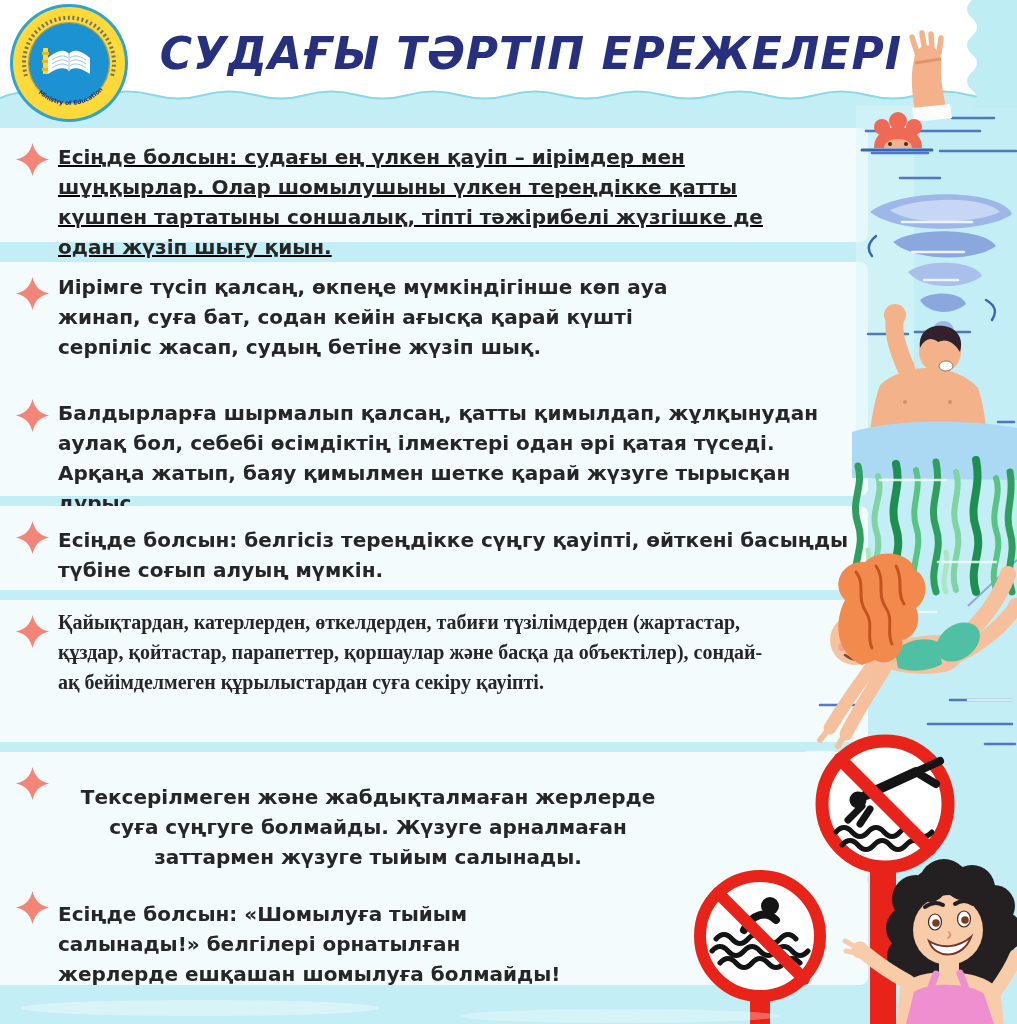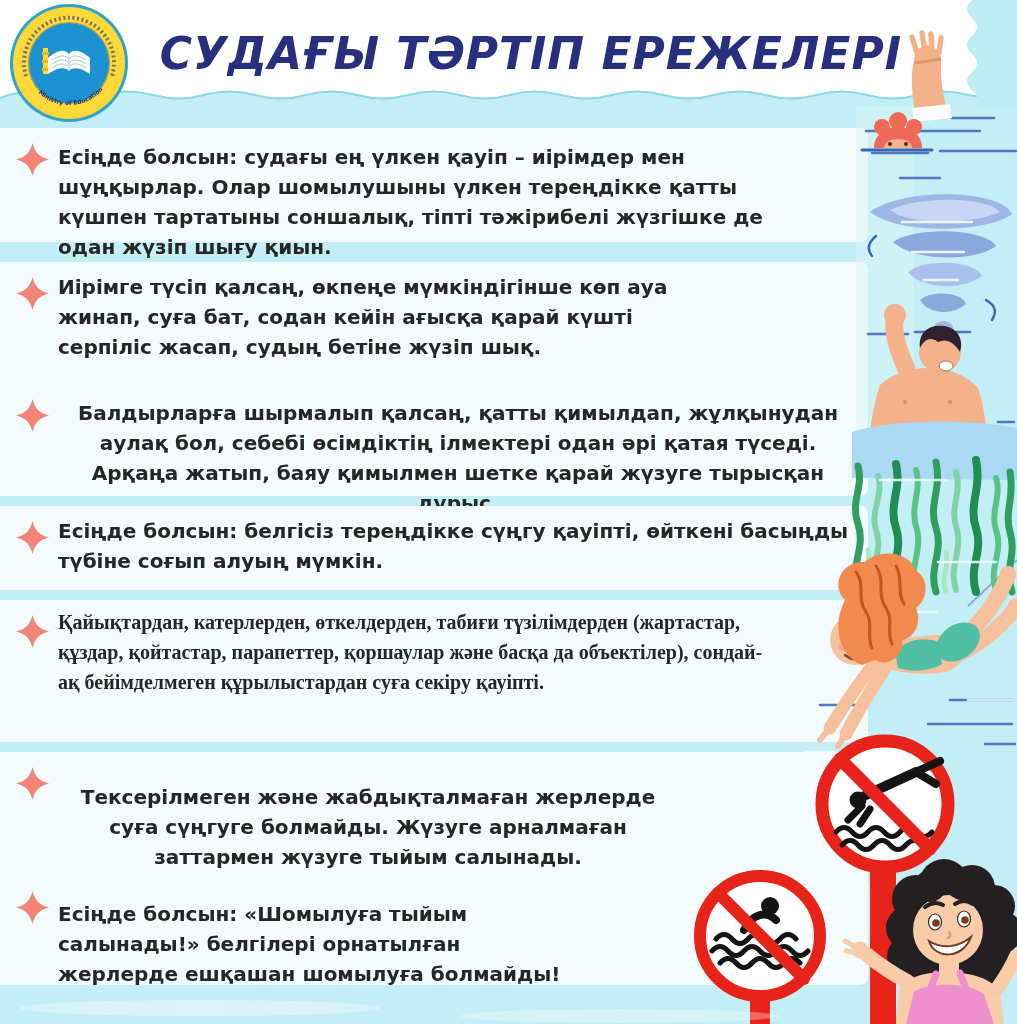--- a/index.html
+++ b/index.html
@@ -53,42 +53,42 @@
     </g>
     <defs>
       <path id="arcBot" d="M 16 58 A 45 45 0 0 0 106 58"></path>
     </defs>
     <path d="M18 74 A 45 45 0 1 1 104 74" fill="none" stroke="#15337c" stroke-width="4" stroke-dasharray="2 2.6" opacity=".6"></path>
     <text font-size="6" fill="#15337c" font-weight="bold"><textPath href="#arcBot" startOffset="26%">Ministry of Education</textPath></text>
   </svg>
 
   <div class="title">СУДАҒЫ ТӘРТІП ЕРЕЖЕЛЕРІ</div>
 
-  <section class="card" style="top:128px;height:114px;padding-top:14px;">
+  <section class="card" style="top:128px;height:114px;padding-top:14px;text-decoration:underline;">
     <svg class="star" viewBox="0 0 36 36">
         <path d="M18 1 C20.5 11 25 15.5 35 18 C25 20.5 20.5 25 18 35 C15.5 25 11 20.5 1 18 C11 15.5 15.5 11 18 1 Z" fill="#f28577"></path>
       </svg>
     <p style="max-width:740px">Есіңде болсын: судағы ең үлкен қауіп – иірімдер мен шұңқырлар. Олар шомылушыны үлкен тереңдікке қатты күшпен тартатыны соншалық, тіпті тәжірибелі жүзгішке де одан жүзіп шығу қиын.</p>
   </section>
 
   <section class="card" style="top:262px;height:140px;padding-top:10px;">
     <svg class="star" viewBox="0 0 36 36">
         <path d="M18 1 C20.5 11 25 15.5 35 18 C25 20.5 20.5 25 18 35 C15.5 25 11 20.5 1 18 C11 15.5 15.5 11 18 1 Z" fill="#f28577"></path>
       </svg>
     <p style="max-width:640px">Иірімге түсіп қалсаң, өкпеңе мүмкіндігінше көп ауа жинап, суға бат, содан кейін ағысқа қарай күшті серпіліс жасап, судың бетіне жүзіп шық.</p>
   </section>
 
-  <section class="card" style="top:384px;height:112px;padding-top:14px;text-align:center;">
+  <section class="card" style="top:384px;height:112px;padding-top:14px;">
     <svg class="star" viewBox="0 0 36 36">
         <path d="M18 1 C20.5 11 25 15.5 35 18 C25 20.5 20.5 25 18 35 C15.5 25 11 20.5 1 18 C11 15.5 15.5 11 18 1 Z" fill="#f28577"></path>
       </svg>
     <p>Балдырларға шырмалып қалсаң, қатты қимылдап, жұлқынудан аулақ бол, себебі өсімдіктің ілмектері одан әрі қатая түседі. Арқаңа жатып, баяу қимылмен шетке қарай жүзуге тырысқан дұрыс.</p>
   </section>
 
-  <section class="card" style="top:506px;height:84px;padding-top:10px;">
+  <section class="card" style="top:506px;height:84px;padding-top:19px;">
     <svg class="star" viewBox="0 0 36 36">
         <path d="M18 1 C20.5 11 25 15.5 35 18 C25 20.5 20.5 25 18 35 C15.5 25 11 20.5 1 18 C11 15.5 15.5 11 18 1 Z" fill="#f28577"></path>
       </svg>
     <p>Есіңде болсын: белгісіз тереңдікке сүңгу қауіпті, өйткені басыңды түбіне соғып алуың мүмкін.</p>
   </section>
 
   <section class="card" style="top:600px;height:142px;padding-top:7px;font-family:Liberation Serif, serif;">
     <svg class="star" viewBox="0 0 36 36">
         <path d="M18 1 C20.5 11 25 15.5 35 18 C25 20.5 20.5 25 18 35 C15.5 25 11 20.5 1 18 C11 15.5 15.5 11 18 1 Z" fill="#f28577"></path>
       </svg>

